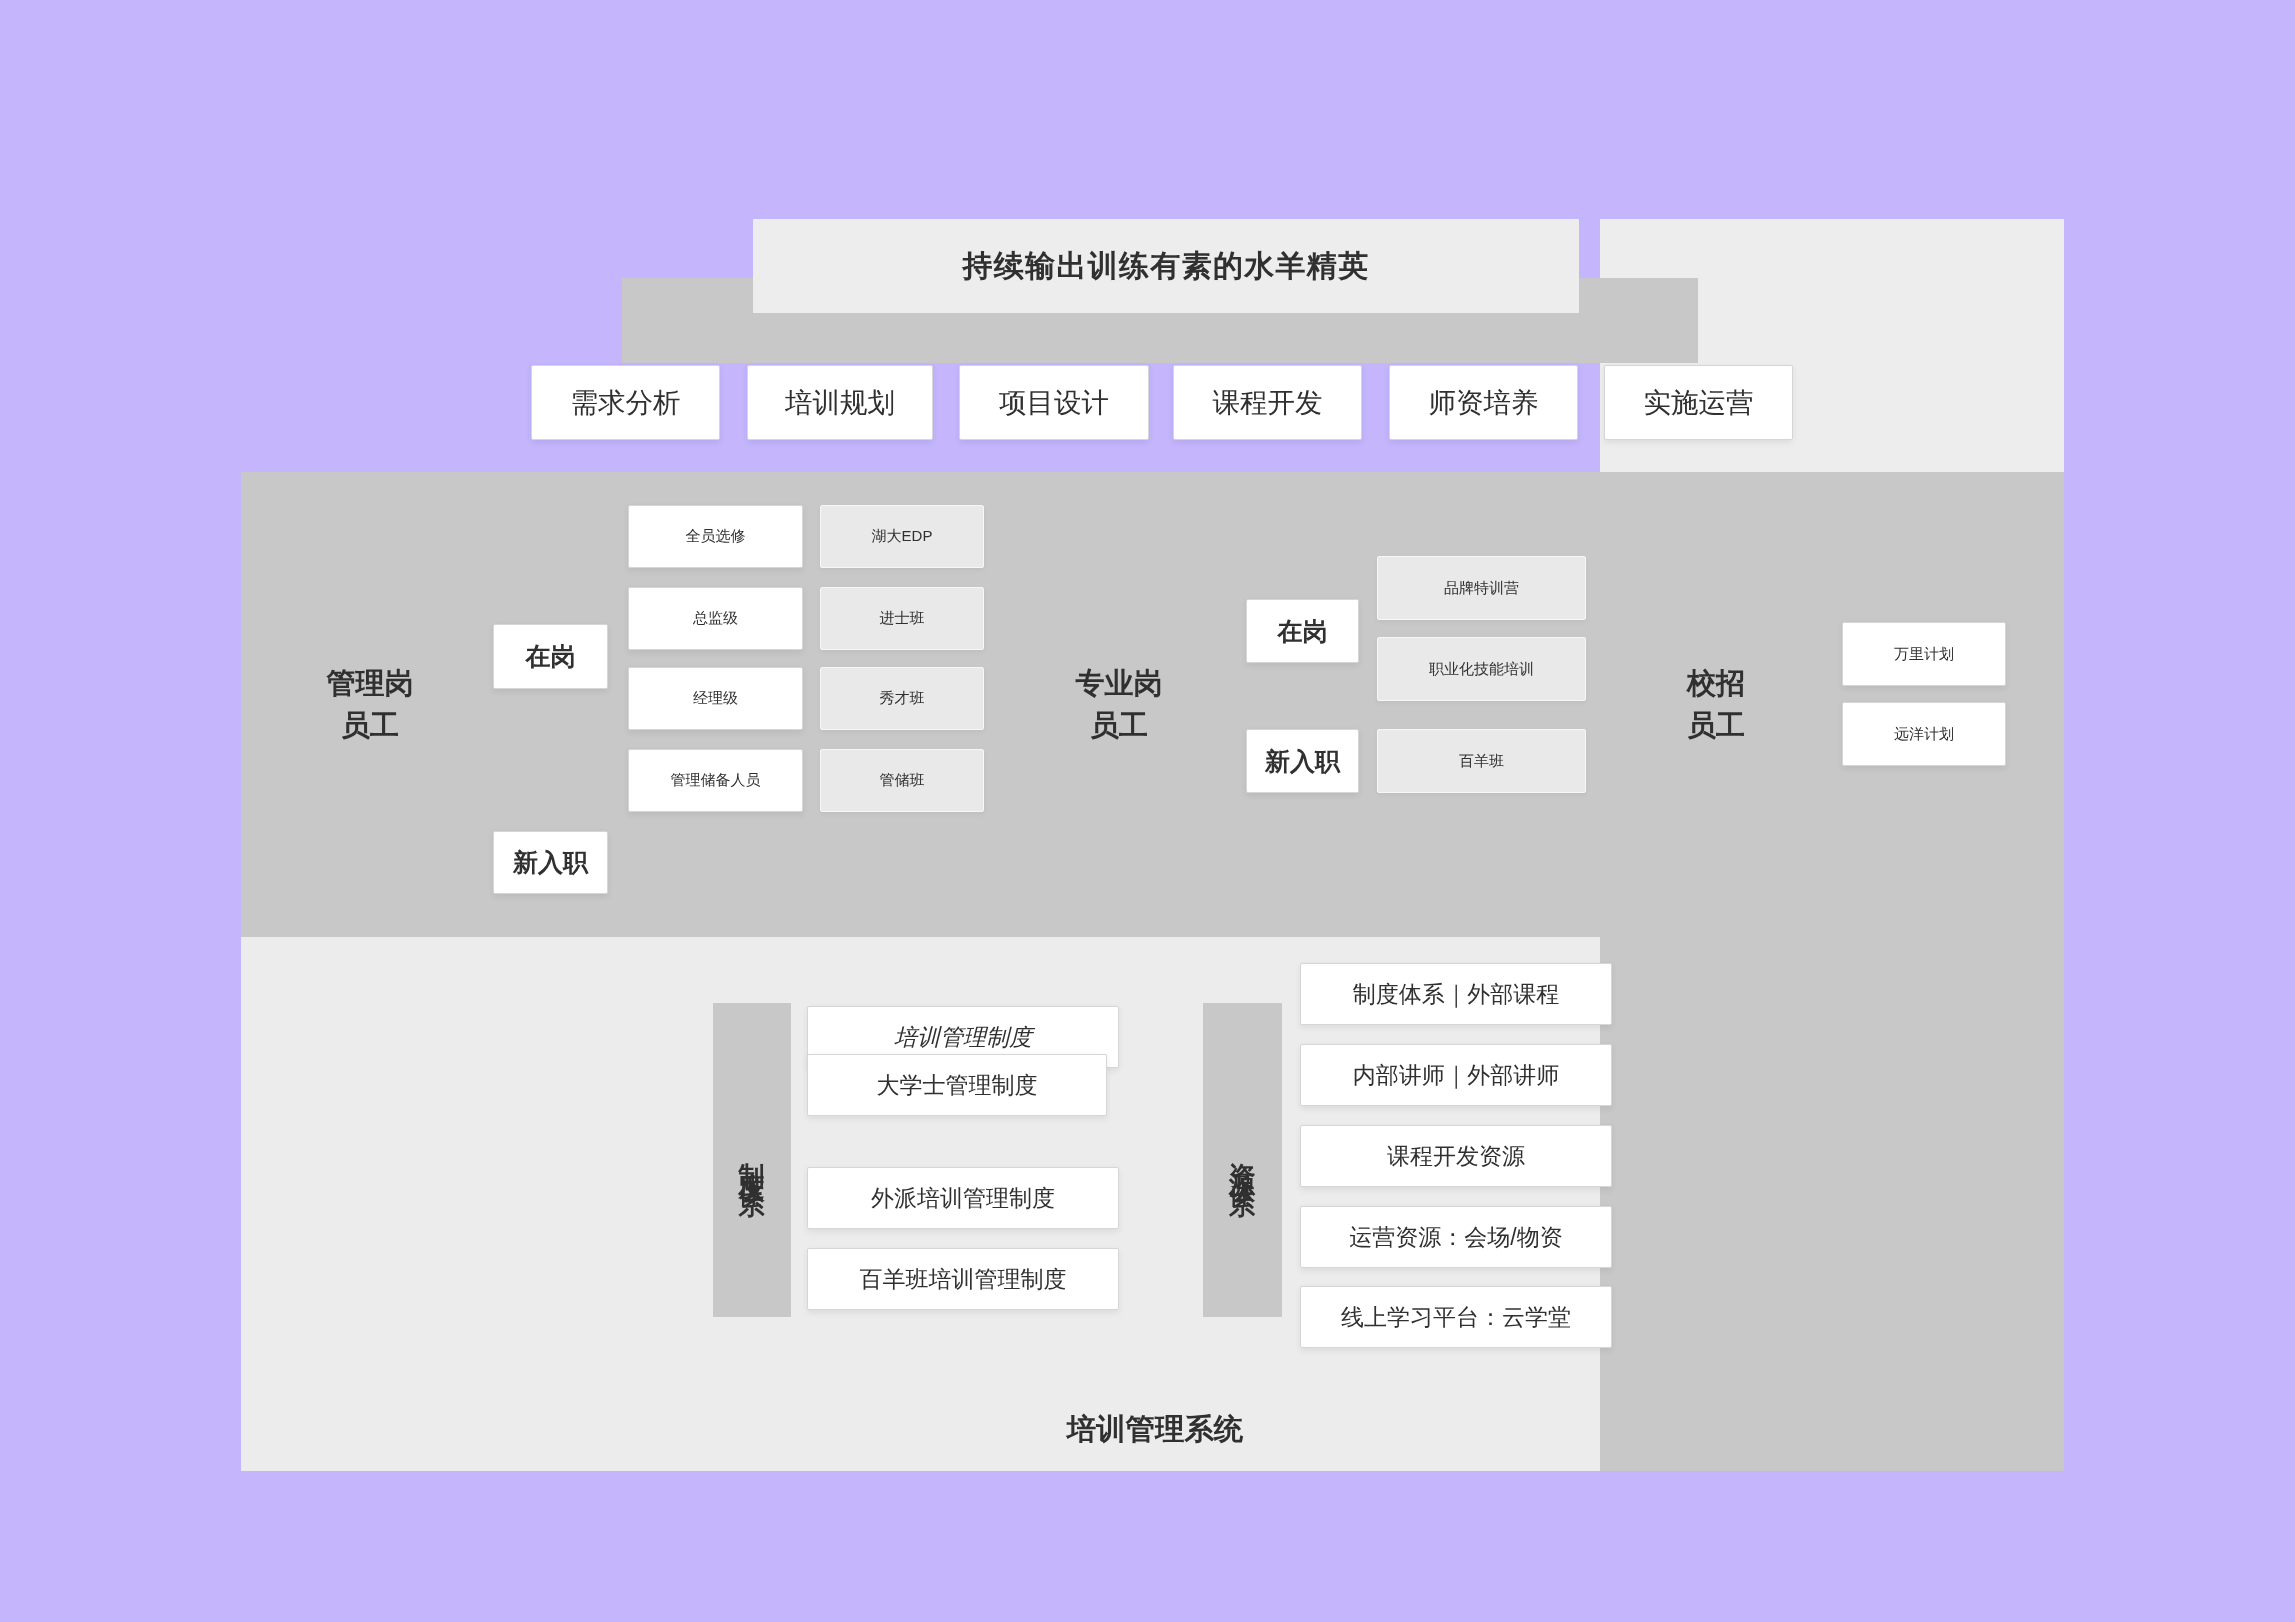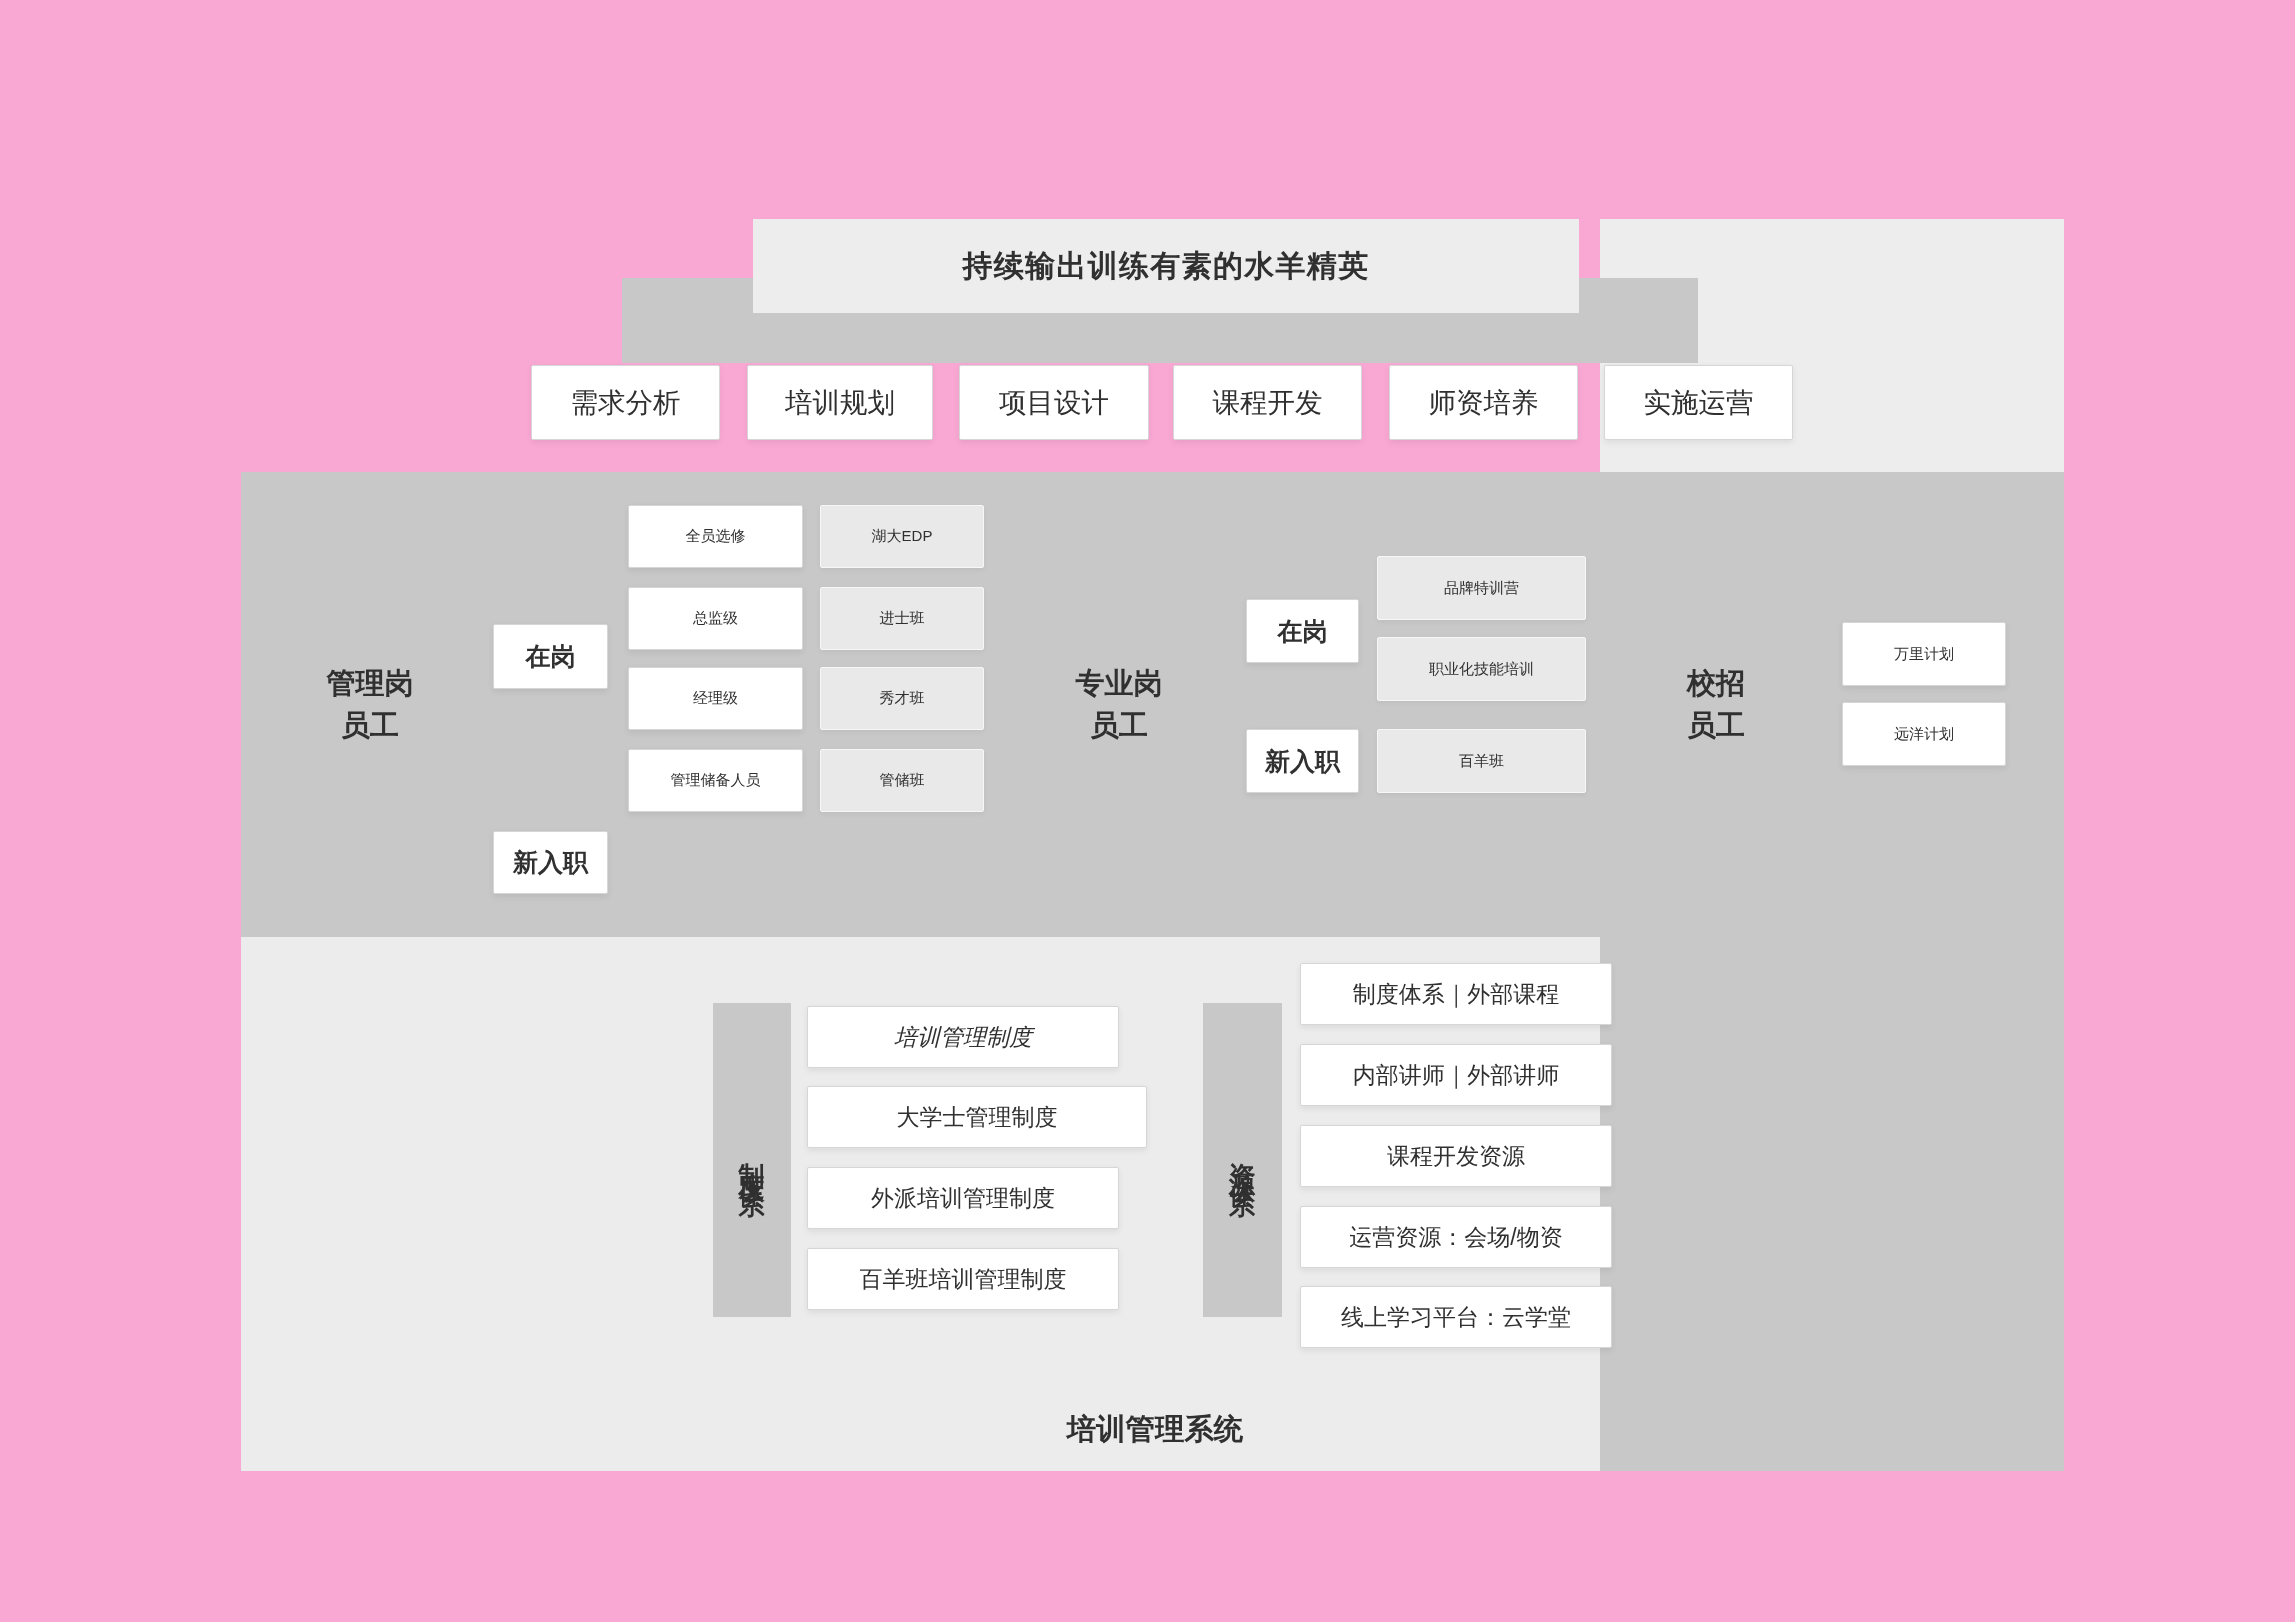--- a/index.html
+++ b/index.html
@@ -1,21 +1,21 @@
 <!DOCTYPE html>
 <html style="font-size:10.5px"><head>
 <meta charset="utf-8">
 <style>
   * { margin:0; padding:0; box-sizing:border-box; }
   html, body { background:#ffffff; }
   #canvas {
     position:relative;
     width:2295px;
     height:1623px;
-    background:#f9a8d4;
+    background:#c4b5fd;
     font-family:"Liberation Sans","DejaVu Sans",sans-serif;
     color:#303030;
     overflow:hidden;
   }
   .panel { position:absolute; }
   .fill-medium { background:#c8c8c8; }
   .fill-light  { background:#ededed; }
   .fill-light2 { background:#ececec; }
 
   .box {
@@ -124,21 +124,21 @@
 
   <div class="section-label" style="left:1623px; top:662px; width:186px;">校招
 员工</div>
   <div class="box box-white small" style="left:1842px; top:622px; width:164px; height:64px;">万里计划</div>
   <div class="box box-white small" style="left:1842px; top:702px; width:164px; height:64px;">远洋计划</div>
 
   <div class="vbar" style="left:713px; top:1003px; width:78px; height:314px;">
     <span>制度体系</span>
   </div>
   <div class="box box-white item" style="left:807px; top:1006px; width:312px; height:62px;font-style:italic;">培训管理制度</div>
-  <div class="box box-white item" style="left:807px; top:1086px; width:340px; height:62px;">大学士管理制度</div>
+  <div class="box box-white item" style="left:807px; top:1054px; width:300px; height:62px;">大学士管理制度</div>
   <div class="box box-white item" style="left:807px; top:1167px; width:312px; height:62px;">外派培训管理制度</div>
   <div class="box box-white item" style="left:807px; top:1248px; width:312px; height:62px;">百羊班培训管理制度</div>
 
   <div class="vbar" style="left:1203px; top:1003px; width:79px; height:314px;">
     <span>资源体系</span>
   </div>
   <div class="box box-white item" style="left:1300px; top:963px; width:312px; height:62px;">制度体系｜外部课程</div>
   <div class="box box-white item" style="left:1300px; top:1044px; width:312px; height:62px;">内部讲师｜外部讲师</div>
   <div class="box box-white item" style="left:1300px; top:1125px; width:312px; height:62px;">课程开发资源</div>
   <div class="box box-white item" style="left:1300px; top:1206px; width:312px; height:62px;">运营资源：会场/物资</div>

